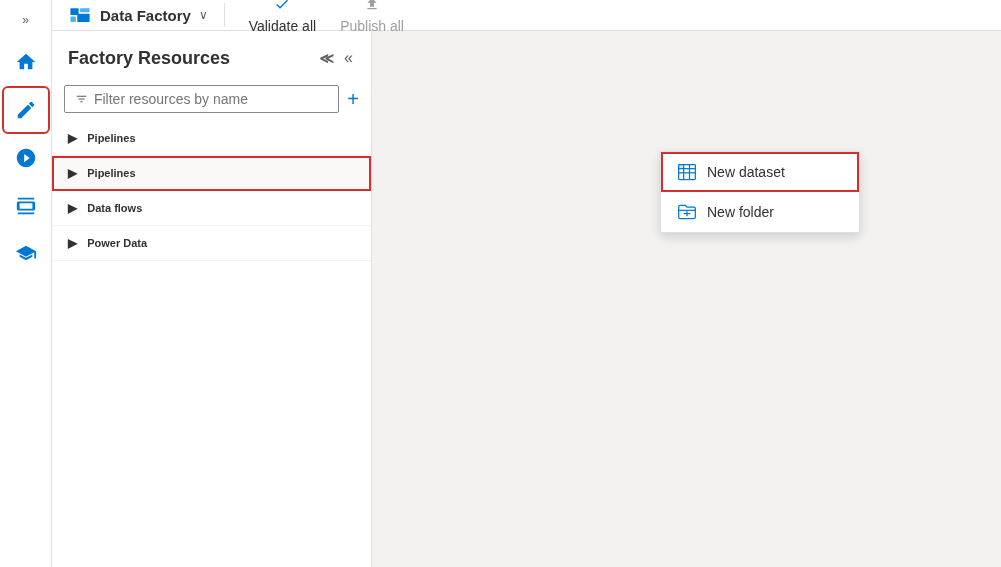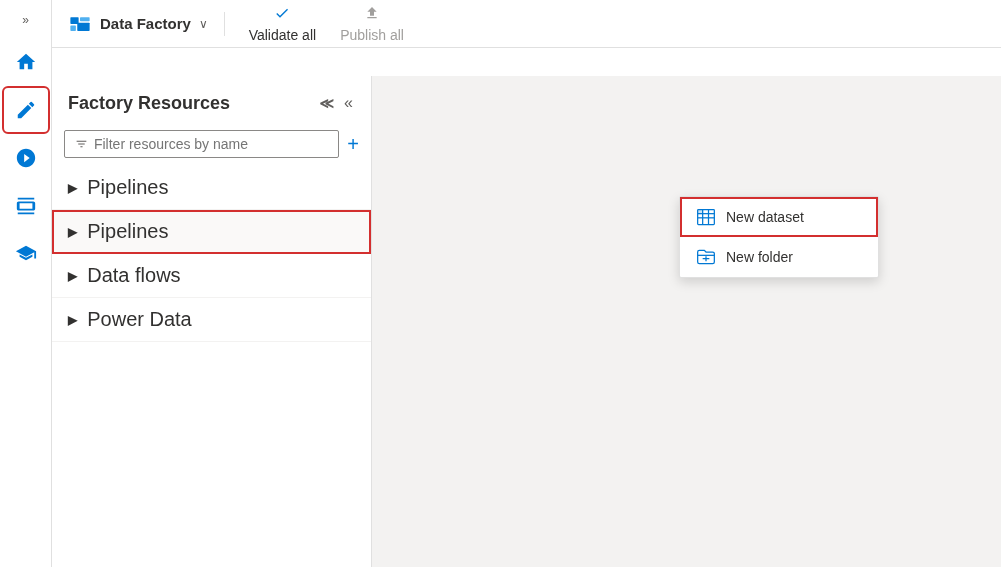--- a/index.html
+++ b/index.html
@@ -55,21 +55,21 @@
     
     .main-area {
       flex: 1;
       display: flex;
       flex-direction: column;
       background: #fff;
     }
 
     
     .topbar {
-      height: 48px;
+      height: 31px;
       background: #fff;
       border-bottom: 1px solid #e0e0e0;
       display: flex;
       align-items: center;
       padding: 0 16px;
       gap: 8px;
     }
 
     .topbar-brand {
       display: flex;
@@ -112,21 +112,20 @@
       color: #a19f9d;
       cursor: default;
       justify-content: center;
     }
 
     
     .content-wrapper {
       display: flex;
       flex: 1;
       overflow: hidden;
-      margin-top: 28px;
     }
 
     
     .resources-panel {
       width: 320px;
       background: #fff;
       border-right: 1px solid #e0e0e0;
       display: flex;
       flex-direction: column;
       flex-shrink: 0;
@@ -216,37 +215,37 @@
     }
 
     .chevron-right {
       color: #323130;
       font-size: 12px;
       margin-right: 10px;
       font-weight: 600;
     }
 
     .resource-label {
-      font-size: 20px;
-      font-weight: 400;
+      font-size: 11px;
+      font-weight: 700;
       color: #323130;
     }
 
     
     .right-area {
       flex: 1;
       background: #f3f2f1;
       position: relative;
     }
 
     
     .context-menu {
       position: absolute;
       top: 120px;
-      left: 307px;
+      left: 288px;
       background: #fff;
       border: 1px solid #e0e0e0;
       border-radius: 2px;
       box-shadow: 0 4px 12px rgba(0,0,0,0.15);
       min-width: 200px;
       z-index: 100;
     }
 
     .context-menu-item {
       display: flex;

